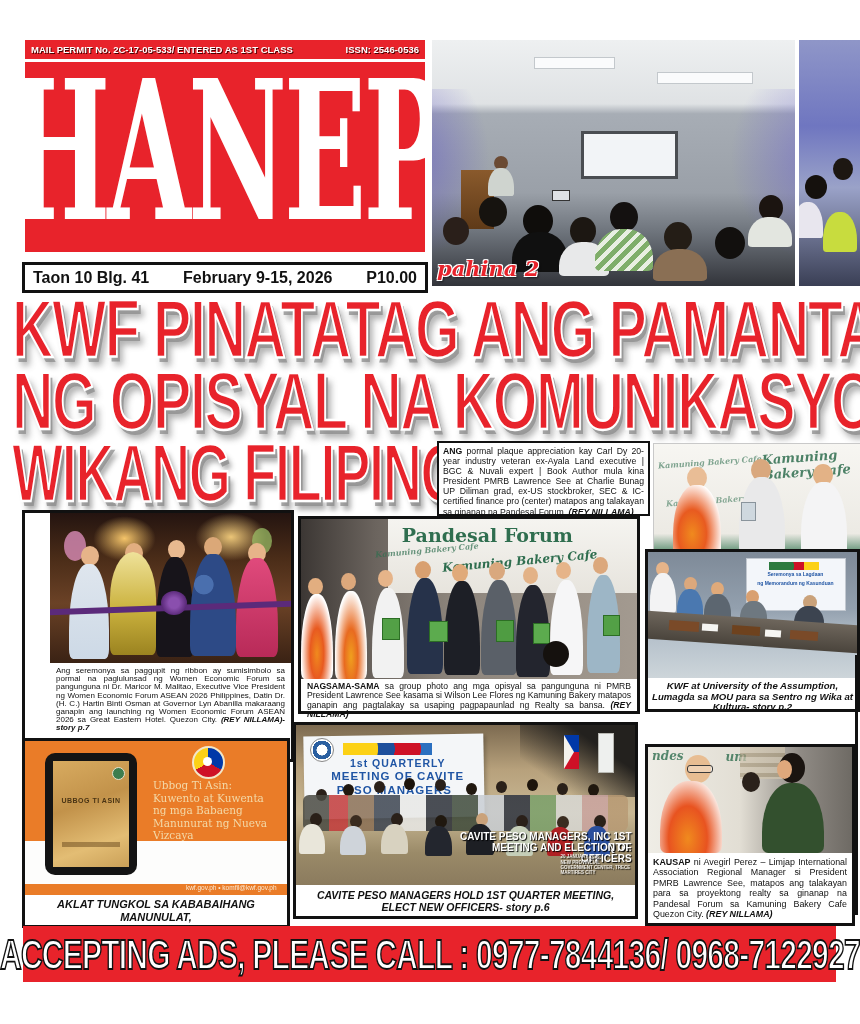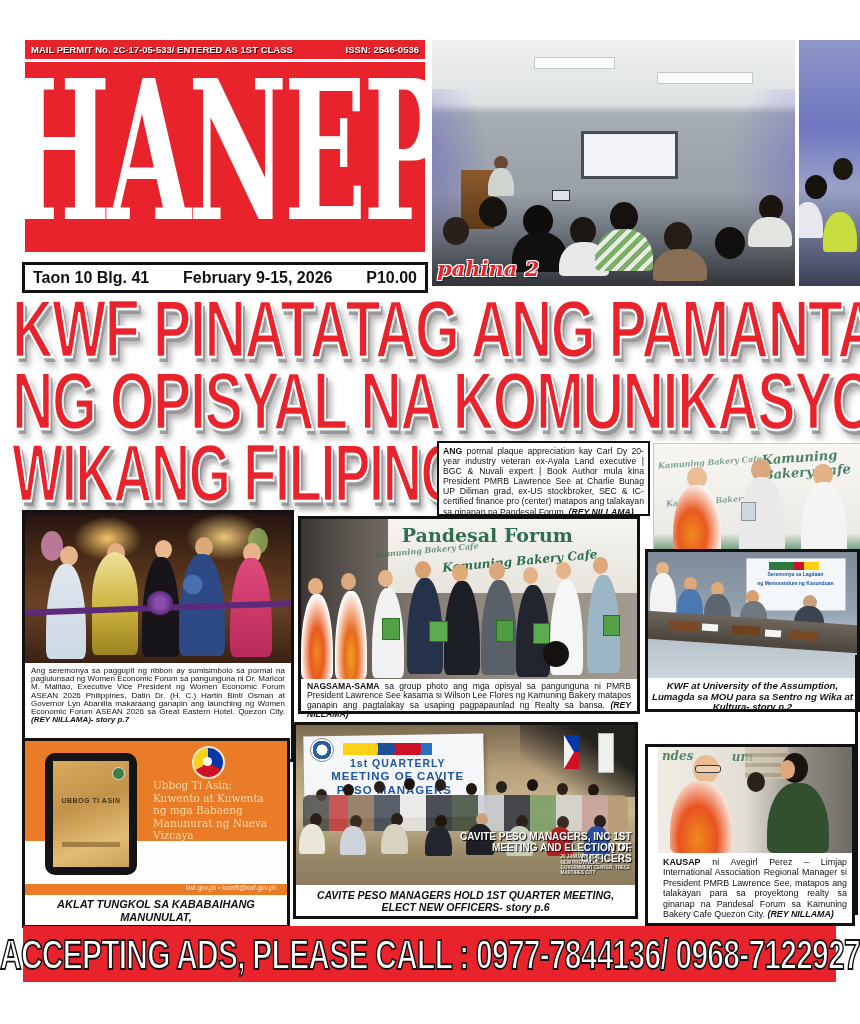--- a/index.html
+++ b/index.html
@@ -116,21 +116,21 @@
     <span class="script abs" style="left:6%;top:40%;font-size:8px;transform:rotate(-4deg);opacity:.55;">Kamuning Bakery Cafe</span>
     <div class="hd" style="left:16%;top:18%;width:20px;height:22px;background:#e9bd96;"></div>
     <div class="tor" style="left:9%;top:32%;width:48px;height:70px;background:radial-gradient(ellipse at 40% 70%,#f08a1e 0%,#e85a20 35%,#fff 75%);"></div>
     <div class="hd" style="left:47%;top:12%;width:20px;height:22px;background:#d9a87e;"></div>
     <div class="tor" style="left:41%;top:26%;width:46px;height:78px;background:#e9e9ea;"></div>
     <div class="hd" style="left:77%;top:16%;width:20px;height:22px;background:#e3b286;"></div>
     <div class="tor" style="left:71%;top:30%;width:46px;height:74px;background:#f4f4f5;"></div>
     <div class="abs" style="left:42%;top:45%;width:13px;height:17px;background:#cfd8df;border:1px solid #8a949c;"></div>
   </div>
 
-  <div class="frame" style="left:22px;top:510px;width:272px;height:252px;">
+  <div class="frame" style="left:22px;top:510px;width:272px;height:252px;padding-left:25px;">
     <div class="photo" style="position:relative;width:100%;height:150px;background:linear-gradient(180deg,#241410 0%,#4a2c18 30%,#6b4226 60%,#3a2214 100%);">
       <div class="abs" style="left:18%;top:2%;width:26%;height:30%;background:radial-gradient(ellipse,rgba(255,205,110,.95),rgba(255,205,110,0) 70%);"></div>
       <div class="abs" style="left:60%;top:0%;width:30%;height:32%;background:radial-gradient(ellipse,rgba(255,215,130,.9),rgba(255,215,130,0) 70%);"></div>
       <div class="abs" style="left:6%;top:12%;width:22px;height:30px;border-radius:50%;background:#d98cb8;opacity:.8;"></div>
       <div class="abs" style="left:84%;top:10%;width:20px;height:26px;border-radius:50%;background:#9ec46a;opacity:.7;"></div>
 
       <div class="hd" style="left:13%;top:22%;width:18px;height:20px;background:#e6b489;"></div>
       <div class="tor" style="left:8%;top:34%;width:40px;height:95px;background:linear-gradient(180deg,#dfe6ee,#cdd9e6);"></div>
       <div class="hd" style="left:31%;top:20%;width:18px;height:20px;background:#e2ae80;"></div>
       <div class="tor" style="left:25%;top:26%;width:46px;height:103px;background:linear-gradient(180deg,#efe29a 0%,#cbb23e 55%,#9b8320 100%);border-radius:50% 50% 8% 8%/45% 45% 8% 8%;"></div>
@@ -288,21 +288,21 @@
       <div class="abs ovl" style="left:43%;top:73%;width:56%;font-size:10px;text-align:right;">MEETING AND ELECTION OF OFFICERS</div>
       <div class="abs ovl" style="left:43%;top:81%;width:56%;font-size:4.5px;text-align:left;padding-left:35%;box-sizing:border-box;opacity:.85;">20 JANUARY 2026</div>
       <div class="abs ovl" style="left:43%;top:85%;width:56%;font-size:4.5px;text-align:left;padding-left:35%;box-sizing:border-box;opacity:.85;">NEW PROVINCIAL GOVERNMENT CENTER, TRECE MARTIRES CITY</div>
     </div>
     <p class="cap c" style="padding:4px 2px 0 2px;font-size:10.5px;line-height:12px;font-weight:bold;font-style:italic;">
       <span>CAVITE PESO MANAGERS HOLD 1ST QUARTER MEETING,</span><br>
       <span>ELECT NEW OFFICERS- story p.6</span>
     </p>
   </div>
 
-  <div class="frame" style="left:645px;top:744px;width:210px;height:182px;padding-left:10px;">
+  <div class="frame" style="left:645px;top:744px;width:210px;height:182px;">
     <div class="photo" style="position:relative;width:100%;height:106px;background:linear-gradient(90deg,#efede6 0%,#e2ded4 45%,#8f8a84 75%,#6e6a64 100%);">
       <span class="script abs" style="left:2%;top:2%;font-size:12px;opacity:.8;">ndes</span>
       <span class="script abs" style="left:38%;top:3%;font-size:12px;opacity:.8;">um</span>
       <div class="abs" style="left:45%;top:0;width:22%;height:30%;background:repeating-linear-gradient(180deg,#cfc4ae 0 6px,#a89a7e 6px 10px);opacity:.7;"></div>
 
       <div class="hd" style="left:18%;top:8%;width:26px;height:28px;background:#e8bd92;"></div>
       <div class="abs" style="left:19%;top:17%;width:24px;height:6px;border:1.5px solid #3a3a3a;border-radius:3px;background:rgba(255,255,255,.3);"></div>
       <div class="tor" style="left:6%;top:32%;width:62px;height:72px;background:radial-gradient(ellipse at 45% 80%,#f08a1e 0%,#e85320 40%,#fdfdfc 80%);"></div>
 
       <div class="hd" style="left:64%;top:6%;width:26px;height:30px;background:#1a1410;"></div>

